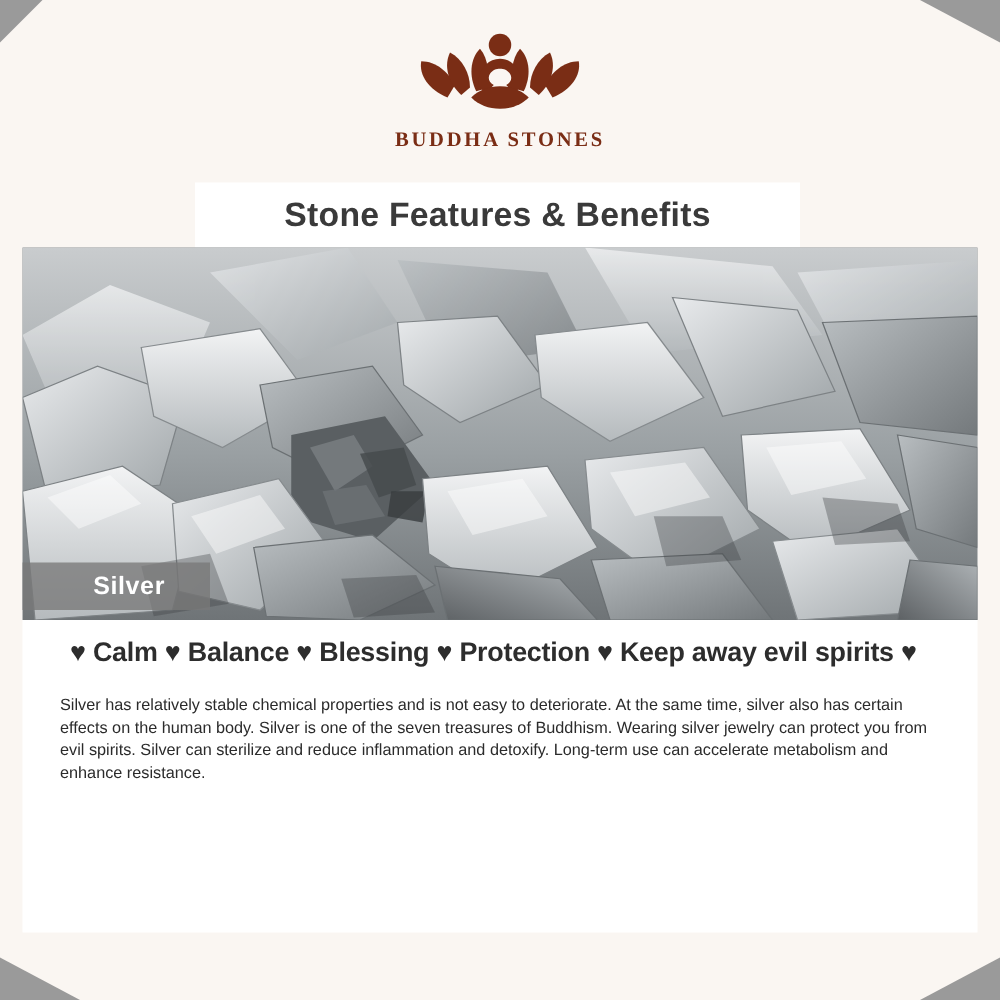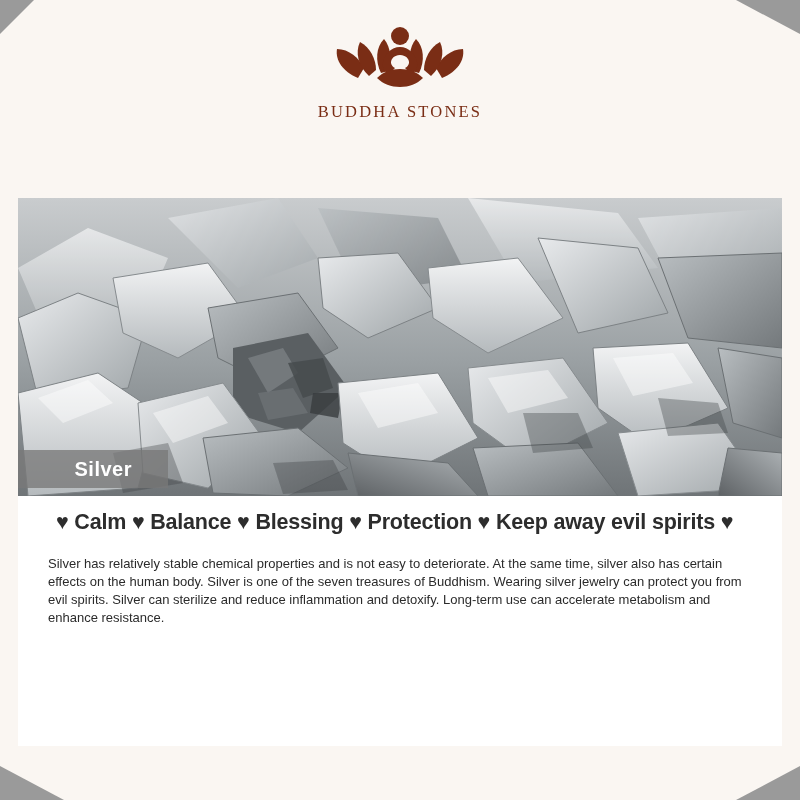--- a/index.html
+++ b/index.html
@@ -67,21 +67,21 @@
   .logo-mark {
     width: 150px;
     height: 84px;
     display: block;
   }
   .brand-name {
     margin-top: 2px;
     font-size: 16.5px;
     letter-spacing: 2.2px;
     color: #7a2d15;
-    font-weight: normal;
+    font-weight: bold;
     font-family: "Liberation Serif", serif;
   }
 
   
   .title-band {
     position: absolute;
     top: 146px;
     left: 156px;
     width: 484px;
     height: 52px;
@@ -181,20 +181,23 @@
         <circle cx="75" cy="20" r="9"></circle>
 
         <path d="M75 31 C66 31 60 38 58 46 C57 51 59 56 64 58 L70 52 C66 50 65 46 67 43 C69 40 72 39 75 39 C78 39 81 40 83 43 C85 46 84 50 80 52 L86 58 C91 56 93 51 92 46 C90 38 84 31 75 31 Z"></path>
 
         <path d="M52 62 C58 56 66 53 75 53 C84 53 92 56 98 62 C92 68 84 71 75 71 C66 71 58 68 52 62 Z"></path>
       </g>
     </svg>
     <div class="brand-name">BUDDHA STONES</div>
   </div>
 
+  <div class="title-band">
+    <div class="title-band-text">Stone Features &amp; Benefits</div>
+  </div>
 
   <div class="hero">
     <svg class="hero-svg" viewBox="0 0 764 298" preserveAspectRatio="xMidYMid slice">
       <defs>
         <linearGradient id="bg" x1="0" y1="0" x2="0" y2="1">
           <stop offset="0%" stop-color="#c9ccce"></stop>
           <stop offset="55%" stop-color="#9aa0a3"></stop>
           <stop offset="100%" stop-color="#6f7477"></stop>
         </linearGradient>
         <linearGradient id="r1" x1="0" y1="0" x2="1" y2="1">

